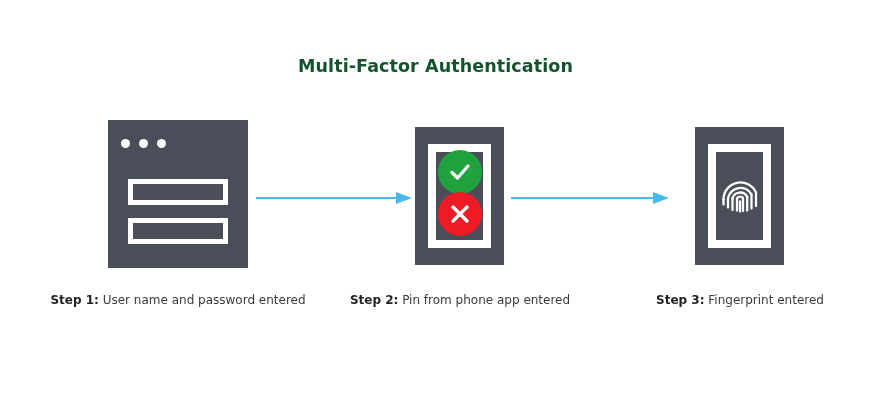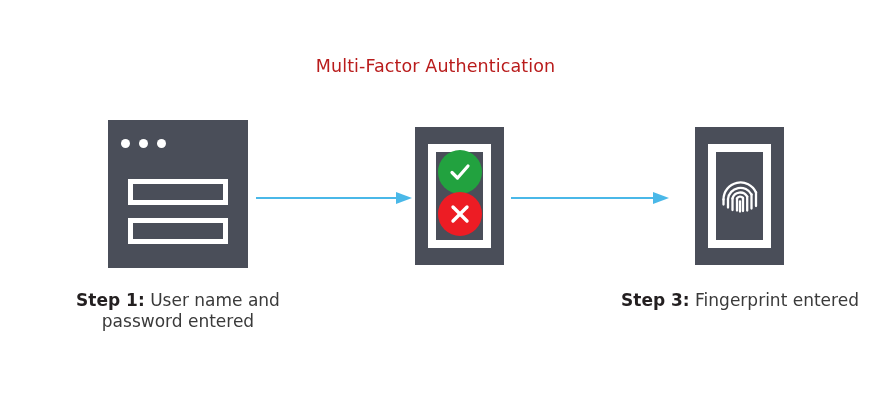--- a/index.html
+++ b/index.html
@@ -19,22 +19,22 @@
   }
 
   
   #diagram-title {
     position: absolute;
     left: 0;
     top: 56px;
     width: 871px;
     text-align: center;
     font-size: 17.5px;
-    font-weight: normal;
-    color: #b91c1c;
+    font-weight: bold;
+    color: #14532d;
     letter-spacing: 0.1px;
   }
 
   
   .step-column {
     position: absolute;
     top: 112px;
   }
   #step-column-1 { left: 38px;  width: 280px; }
   #step-column-2 { left: 320px; width: 280px; }
@@ -147,21 +147,21 @@
   #connector-arrow-1 { left: 256px; width: 156px; }
   #connector-arrow-2 { left: 511px; width: 158px; }
   .connector-arrow svg { display: block; }
 
   
   .step-caption {
     position: absolute;
     top: 178px;
     width: 280px;
     text-align: center;
-    font-size: 17px;
+    font-size: 12px;
     line-height: 21px;
     color: #3a3a3a;
   }
   .step-caption .step-label {
     font-weight: bold;
     color: #231f20;
   }
 </style>
 </head>
 <body>
@@ -216,20 +216,24 @@
                 <line x1="19" y1="5" x2="5" y2="19" stroke="#ffffff" stroke-width="3.4" stroke-linecap="round"></line>
               </svg>
             </div>
 
           </div>
         </div>
       </div>
 
     </div>
 
+    <div class="step-caption">
+      <span class="step-label">Step 2:</span>
+      <span>Pin from phone app entered</span>
+    </div>
   </div>
 
   <div id="connector-arrow-2" class="connector-arrow">
     <svg width="158" height="14" viewBox="0 0 158 14" xmlns="http://www.w3.org/2000/svg">
       <line x1="0" y1="7" x2="144" y2="7" stroke="#4ab8e8" stroke-width="2"></line>
       <polygon points="142,1 158,7 142,13" fill="#4ab8e8"></polygon>
     </svg>
   </div>
 
   <div id="step-column-3" class="step-column">

